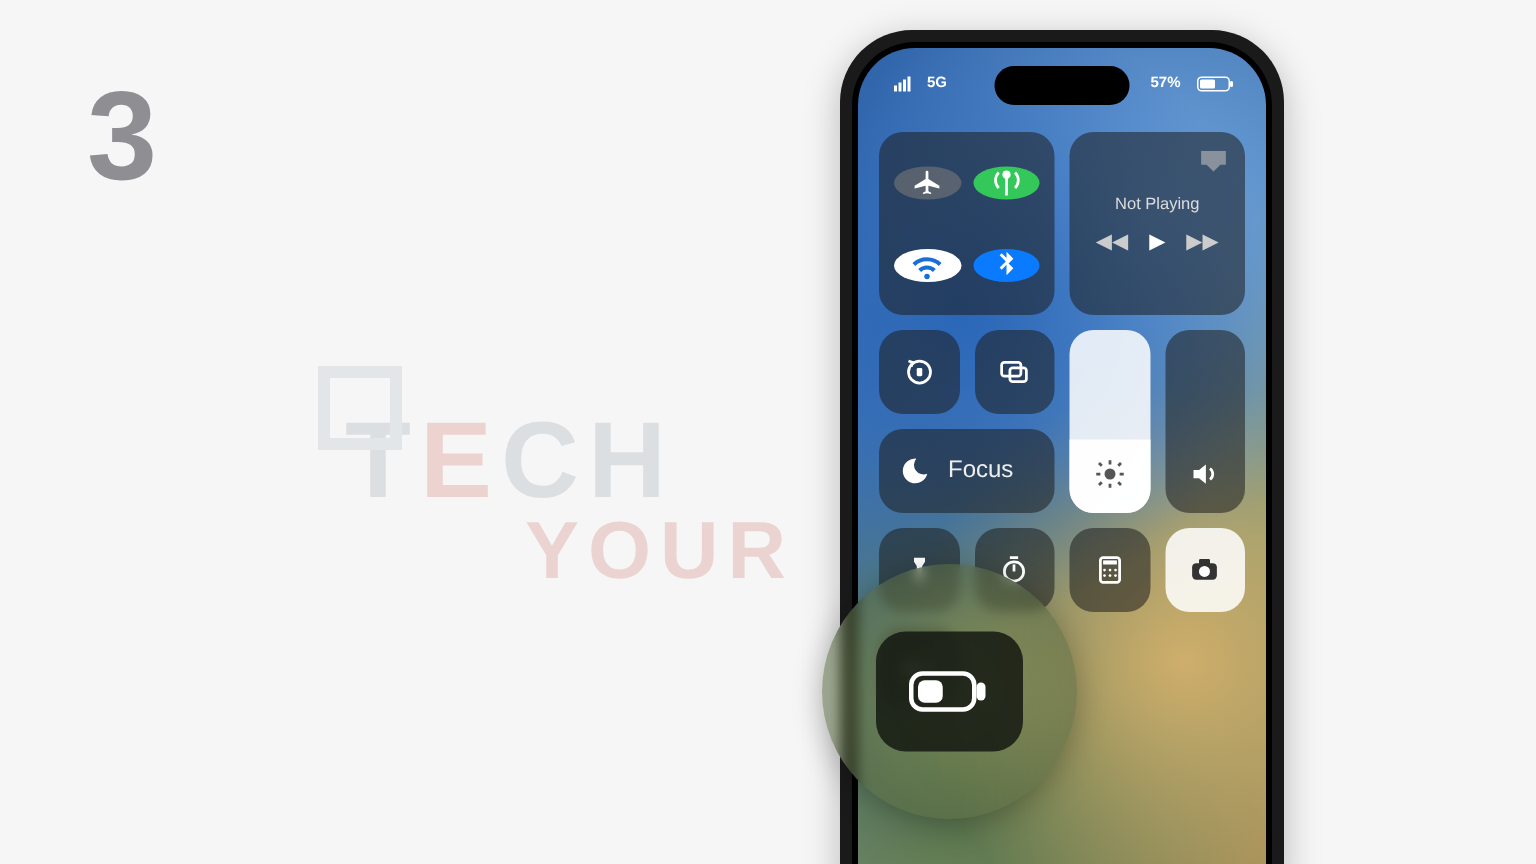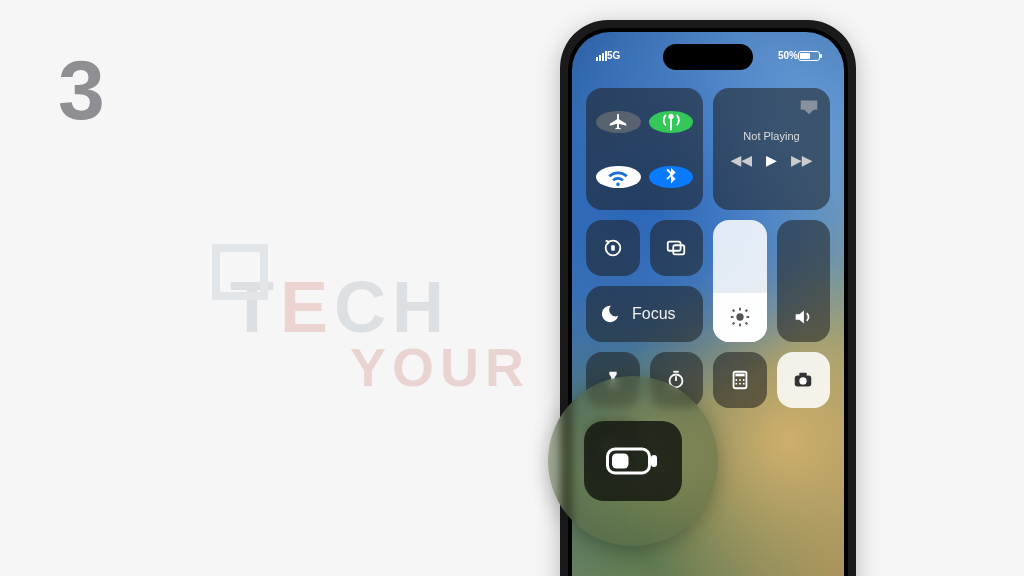--- a/index.html
+++ b/index.html
@@ -91,21 +91,21 @@
     top: 18px;
     left: 0;
     right: 0;
     display: flex;
     justify-content: space-between;
     padding: 0 24px;
     font-size: 10px;
     color: #fff;
     font-weight: 600;
   }
-  .status-left, .status-right { display: flex; align-items: center; gap: 0; }
+  .status-left, .status-right { display: flex; align-items: center; gap: 11px; }
   .sig-bars { display: inline-flex; align-items: flex-end; gap: 1px; }
   .sig-bars i { width: 2px; background:#fff; display:inline-block; }
   .sig-bars i:nth-child(1){height:4px}.sig-bars i:nth-child(2){height:6px}.sig-bars i:nth-child(3){height:8px}.sig-bars i:nth-child(4){height:10px}
   .bat-icon { width: 22px; height: 10px; border:1px solid #fff; border-radius:3px; position:relative; }
   .bat-icon::after { content:""; position:absolute; right:-3px; top:2px; width:2px; height:4px; background:#fff; border-radius:1px;}
   .bat-icon .fill { position:absolute; left:1px; top:1px; bottom:1px; width:50%; background:#fff; border-radius:1px;}
 
   .cc {
     position: absolute;
     top: 56px;
@@ -239,21 +239,21 @@
         <div class="status-left">
           <span class="sig-bars">
               <i></i>
               <i></i>
               <i></i>
               <i></i>
             </span>
           <span>5G</span>
         </div>
         <div class="status-right">
-          <span>50%</span>
+          <span>57%</span>
           <span class="bat-icon">
               <span class="fill"></span>
             </span>
         </div>
       </div>
 
       <div class="cc">
 
         <div class="tile span2 row2 connectivity" style="padding:10px">
           <div class="btn grey">

